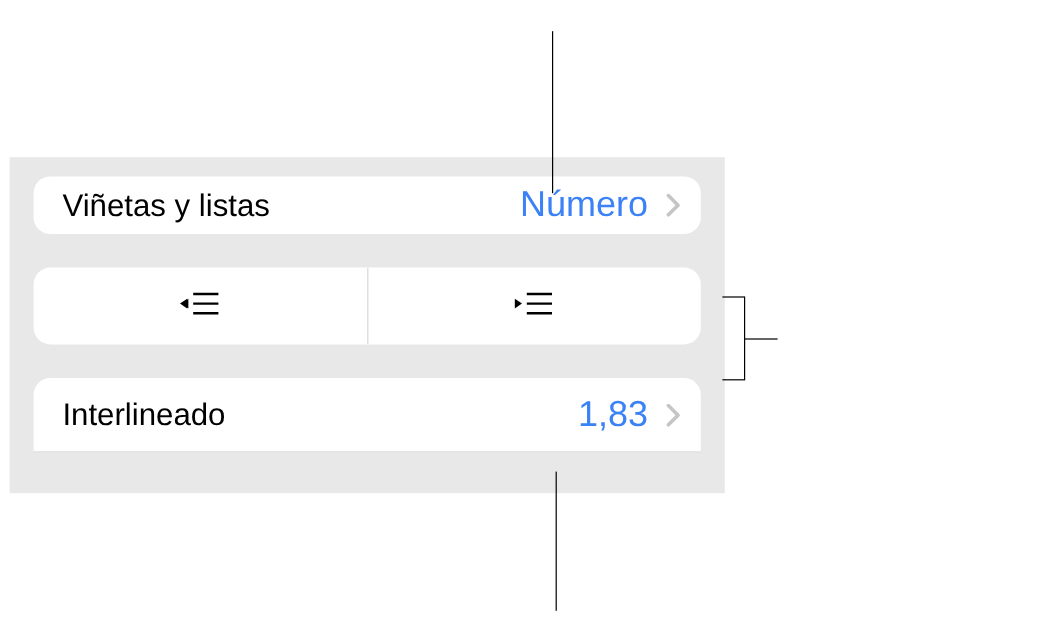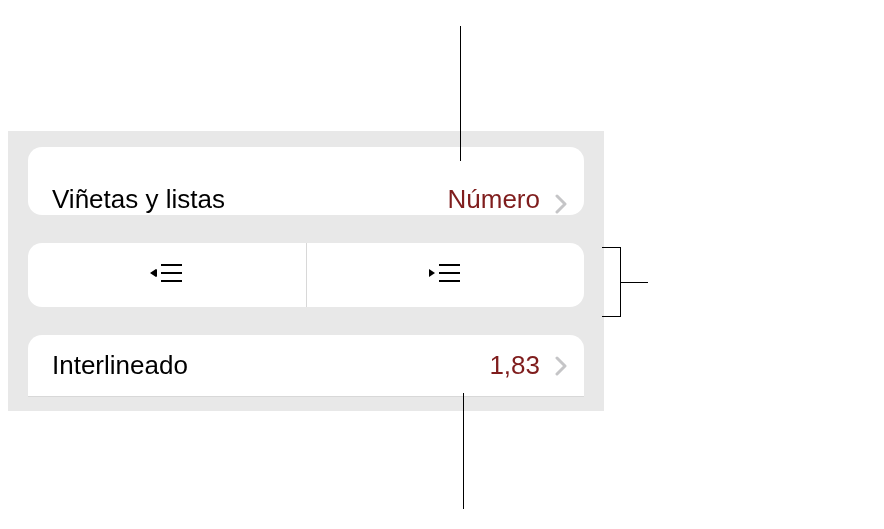--- a/index.html
+++ b/index.html
@@ -22,34 +22,34 @@
       height: 280px;
       background: #e8e8e8;
       border-radius: 0;
       padding: 16px 20px;
     }
     .row {
       background: #fff;
       border-radius: 14px;
       margin-bottom: 28px;
       display: flex;
-      align-items: flex-end;
+      align-items: center;
       padding: 0 16px 0 24px;
-      height: 68px;
+      height: 48px;
       position: relative;
     }
     .row-label {
       font-size: 26px;
       color: #000;
       font-weight: 400;
       flex: 1;
     }
     .row-value {
-      font-size: 26px;
-      color: #7f1d1d;
+      font-size: 30px;
+      color: #3b82f6;
       font-weight: 400;
       margin-right: 14px;
     }
     .chevron {
       width: 14px;
       height: 22px;
       display: inline-flex;
       align-items: center;
       justify-content: center;
     }

